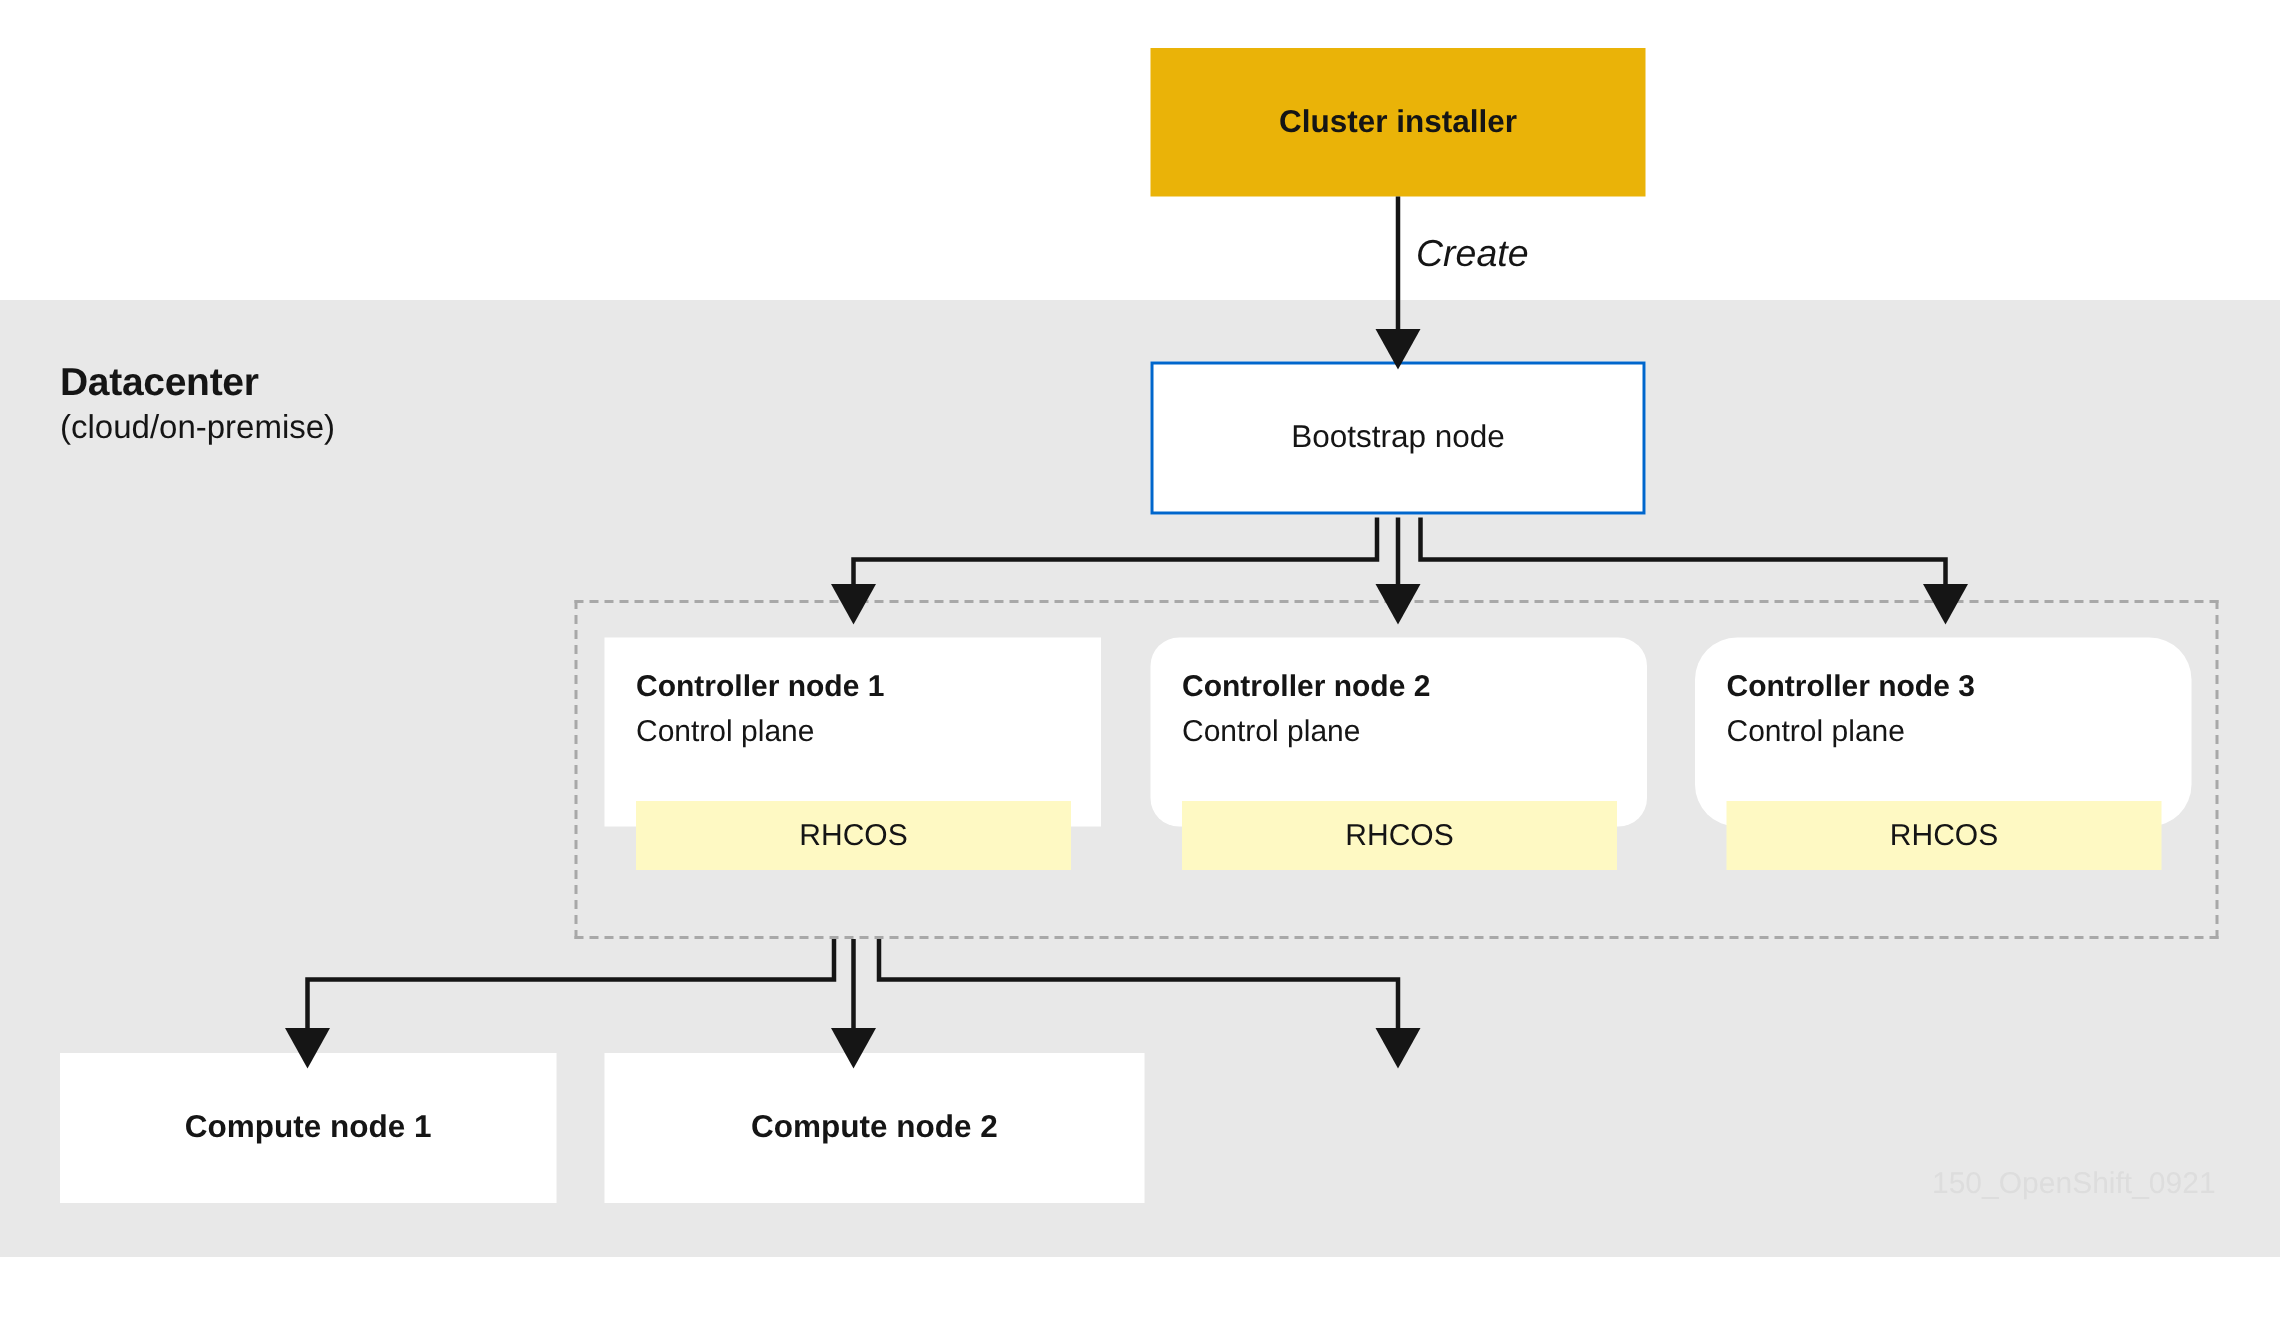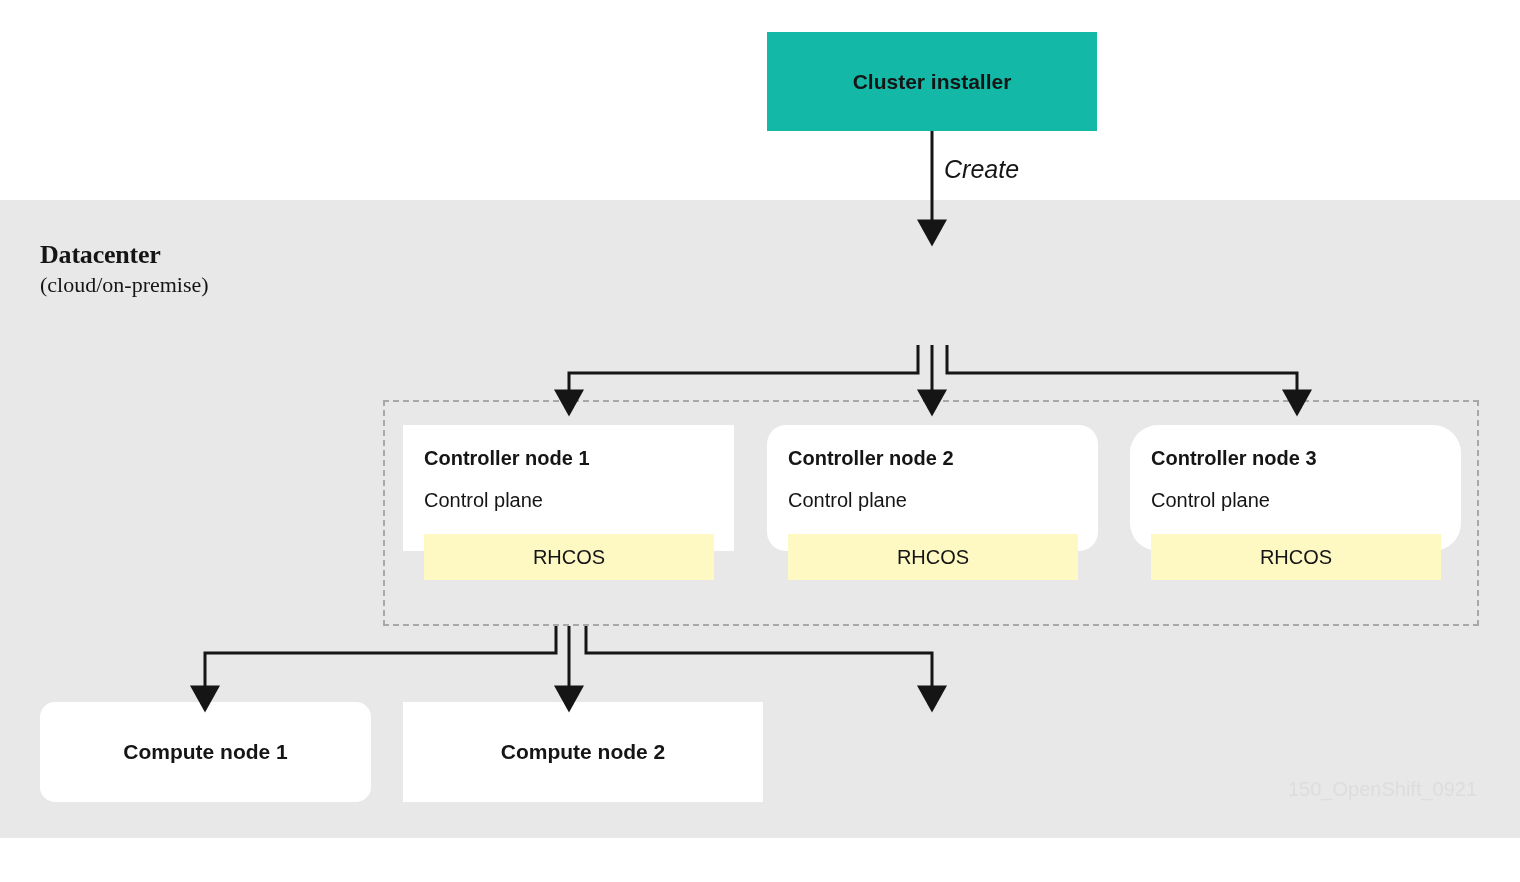--- a/index.html
+++ b/index.html
@@ -25,21 +25,20 @@
     width: 1520px;
     height: 638px;
     background: #e8e8e8;
   }
   .datacenter-label {
     position: absolute;
     left: 40px;
     top: 238px;
     width: 420px;
     line-height: 1.28;
-    font-family: Liberation Serif, serif;
   }
   .datacenter-title {
     font-size: 26px;
     font-weight: bold;
     letter-spacing: -0.2px;
     display: block;
   }
   .datacenter-sub {
     font-size: 22px;
     font-weight: normal;
@@ -51,21 +50,21 @@
     display: flex;
     align-items: center;
     justify-content: center;
     text-align: center;
   }
   .installer-box {
     left: 767px;
     top: 32px;
     width: 330px;
     height: 99px;
-    background: #14b8a6;
+    background: #eab308;
     font-size: 21px;
     font-weight: bold;
   }
   .bootstrap-box {
     left: 767px;
     top: 241px;
     width: 330px;
     height: 102px;
     background: #ffffff;
     border: 2px solid #0066cc;
@@ -97,21 +96,21 @@
     position: absolute;
     left: 21px;
     top: 22px;
     font-size: 20px;
     font-weight: bold;
     white-space: nowrap;
   }
   .controller-sub {
     position: absolute;
     left: 21px;
-    top: 64px;
+    top: 52px;
     font-size: 20px;
     font-weight: normal;
     white-space: nowrap;
   }
   .rhcos-box {
     position: absolute;
     left: 21px;
     top: 109px;
     width: 290px;
     height: 46px;
@@ -126,21 +125,21 @@
     top: 702px;
     height: 100px;
     background: #ffffff;
     display: flex;
     align-items: center;
     justify-content: center;
     font-size: 21px;
     font-weight: bold;
     box-sizing: border-box;
   }
-  .compute-box.m1 { left: 40px;  width: 331px; border-radius: 15px; }
+  .compute-box.m1 { left: 40px;  width: 331px; }
   .compute-box.m2 { left: 403px; width: 360px; }
   .compute-box.m3 { left: 767px; width: 331px; }
 
   .create-label {
     position: absolute;
     left: 944px;
     top: 155px;
     font-size: 25px;
     font-style: italic;
   }
@@ -172,20 +171,23 @@
     <span>Cluster installer</span>
   </div>
 
   <div class="create-label">Create</div>
 
   <div class="datacenter-label">
     <span class="datacenter-title">Datacenter</span>
     <span class="datacenter-sub">(cloud/on-premise)</span>
   </div>
 
+  <div class="node-box bootstrap-box">
+    <span>Bootstrap node</span>
+  </div>
 
   <div class="controller-group"></div>
 
   <div class="controller-box c1">
     <span class="controller-title">Controller node 1</span>
     <span class="controller-sub">Control plane</span>
     <span class="rhcos-box">
       <span>RHCOS</span>
     </span>
   </div>

